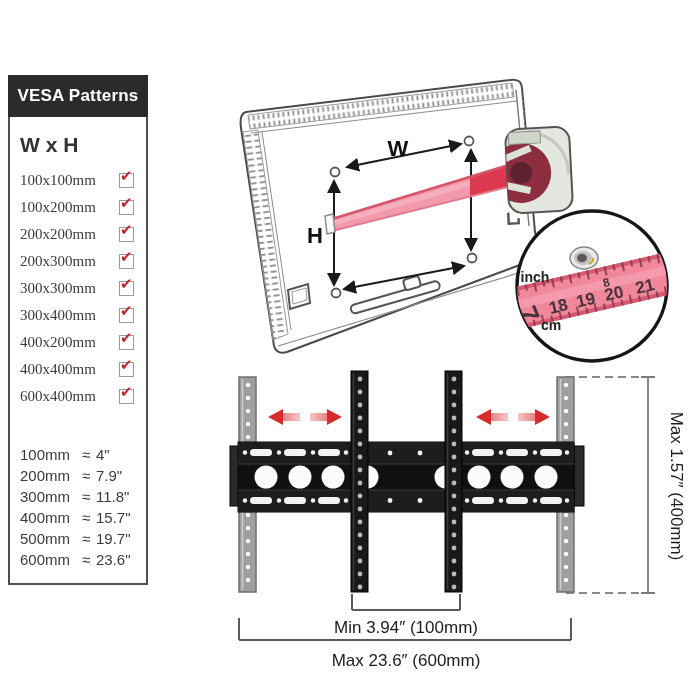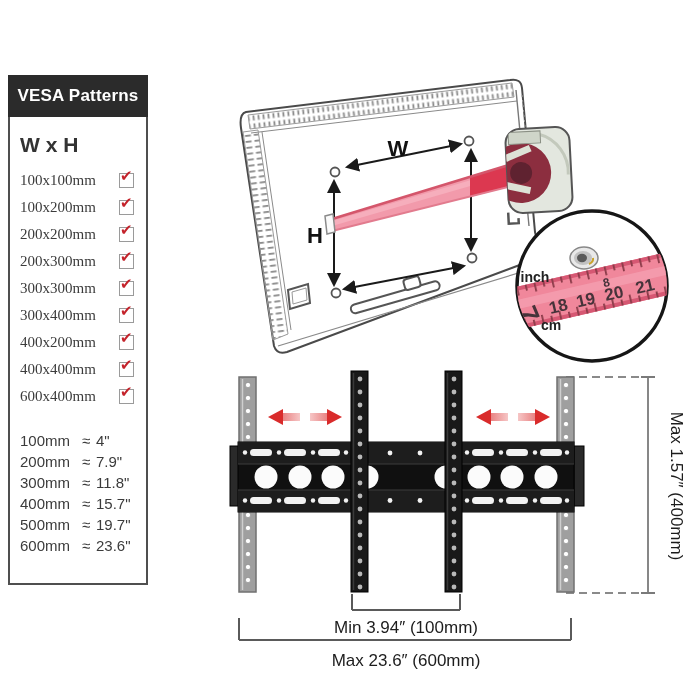--- a/index.html
+++ b/index.html
@@ -9,21 +9,21 @@
   .sidebar{position:absolute;left:8px;top:75px;width:140px;}
   .sb-header{box-sizing:border-box;width:140px;height:42px;background:#2b2b2b;color:#fff;
              display:flex;align-items:center;justify-content:center;
              font-size:17px;font-weight:600;letter-spacing:.2px;}
   .sb-body{box-sizing:border-box;width:140px;height:468px;border:2px solid #4f4f4f;border-top:none;
            padding:14px 10px 12px 10px;}
   .sb-size{font-size:21px;font-weight:bold;color:#333;margin:2px 0 10px 0;}
   .prow{display:flex;align-items:center;justify-content:space-between;height:27px;font-size:15px;font-family:Liberation Serif, serif;}
   .cb{position:relative;width:13px;height:13px;border:1px solid #9a9a9a;background:#fff;margin-right:2px;}
   .cb i{position:absolute;left:0px;top:-7px;font-style:normal;font-size:15px;color:#c4232b;}
-  .convs{margin-top:20px;}
+  .convs{margin-top:34px;}
   .crow{display:flex;align-items:center;height:21px;font-size:15px;}
   .crow .mm{width:56px;}
   .crow .ap{width:20px;text-align:center;}
   svg{position:absolute;}
   svg text{font-family:"Liberation Sans", sans-serif;}
 </style>
 </head>
 <body>
 
 <div class="stage">

